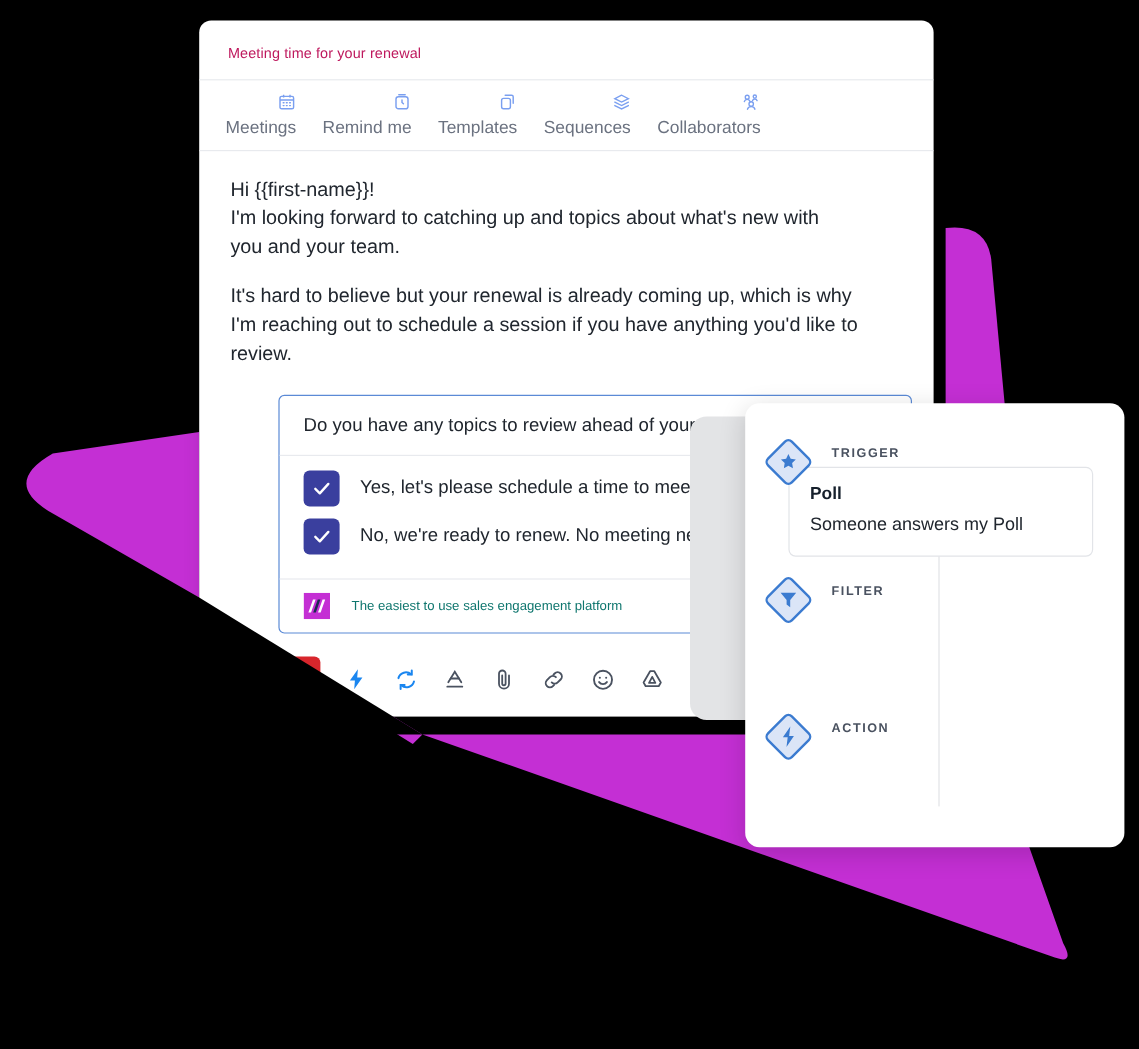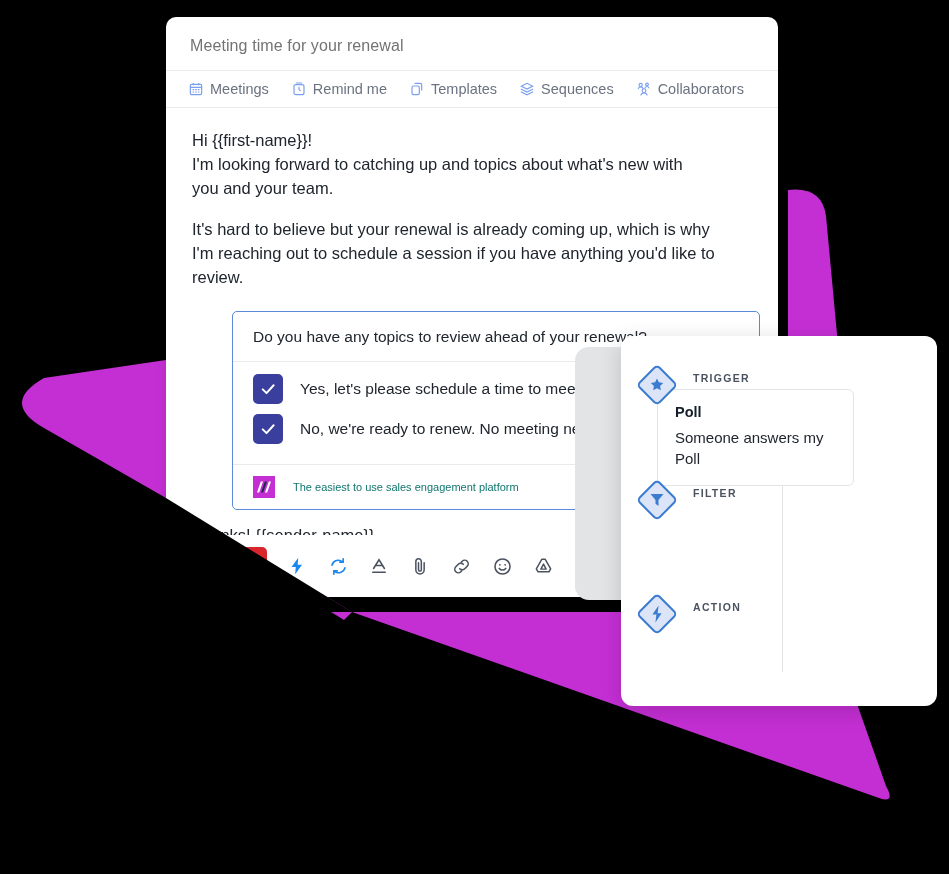--- a/index.html
+++ b/index.html
@@ -17,29 +17,29 @@
   
   .email-card{
     position:absolute;left:166px;top:17px;width:612px;height:580px;
     background:#ffffff;border-radius:10px;
     box-shadow:0 2px 14px rgba(0,0,0,.10);
     overflow:hidden;
     z-index:5;
   }
   .email-subject{
     padding:20px 24px 0 24px;
-    font-size:16px;color:#737373;letter-spacing:.1px;
+    font-size:12px;color:#be185d;letter-spacing:.1px;
   }
   .email-tabs{
     margin-top:15px;
     border-top:1px solid #e8eaee;border-bottom:1px solid #e8eaee;
     display:flex;align-items:center;gap:22px;
     padding:10px 24px 10px 22px;
   }
-  .tab{display:flex;align-items:flex-end;gap:6px;cursor:pointer;}
+  .tab{display:flex;align-items:flex-end;gap:6px;cursor:pointer;flex-direction:column;}
   .tab-label{font-size:14.5px;color:#6b7280;}
   .tab .ic{display:inline-flex;width:16px;height:16px;color:#7a9ff0;}
   .tab .ic svg{width:16px;height:16px;display:block;}
 
   .email-body{
     padding:20px 24px 0 26px;
     font-size:16.5px;line-height:1.46;color:#20262e;
   }
   .email-body p{margin:0;}
   .email-body .gap{height:17px;}
@@ -103,21 +103,21 @@
   }
   .wf-step{position:absolute;}
   .wf-badge{
     position:absolute;left:0;top:0;width:44px;height:44px;z-index:3;
   }
   .wf-kind{
     position:absolute;left:58px;top:9px;
     font-size:10.5px;letter-spacing:1.3px;color:#4a5260;font-weight:bold;
   }
   .wf-box{
-    position:absolute;left:22px;top:26px;width:197px;
+    position:absolute;left:22px;top:26px;width:254px;
     border:1px solid #e2e4e8;border-radius:6px;background:#fff;
     padding:14px 17px 15px 17px;box-sizing:border-box;
   }
   .wf-box.accent{border:1.5px solid #3b7bd0;}
   .wf-title{font-size:14.5px;font-weight:bold;color:#16202c;margin-bottom:7px;}
   .wf-desc{font-size:15px;color:#20262e;line-height:1.42;}
 </style>
 </head>
 <body>
 

